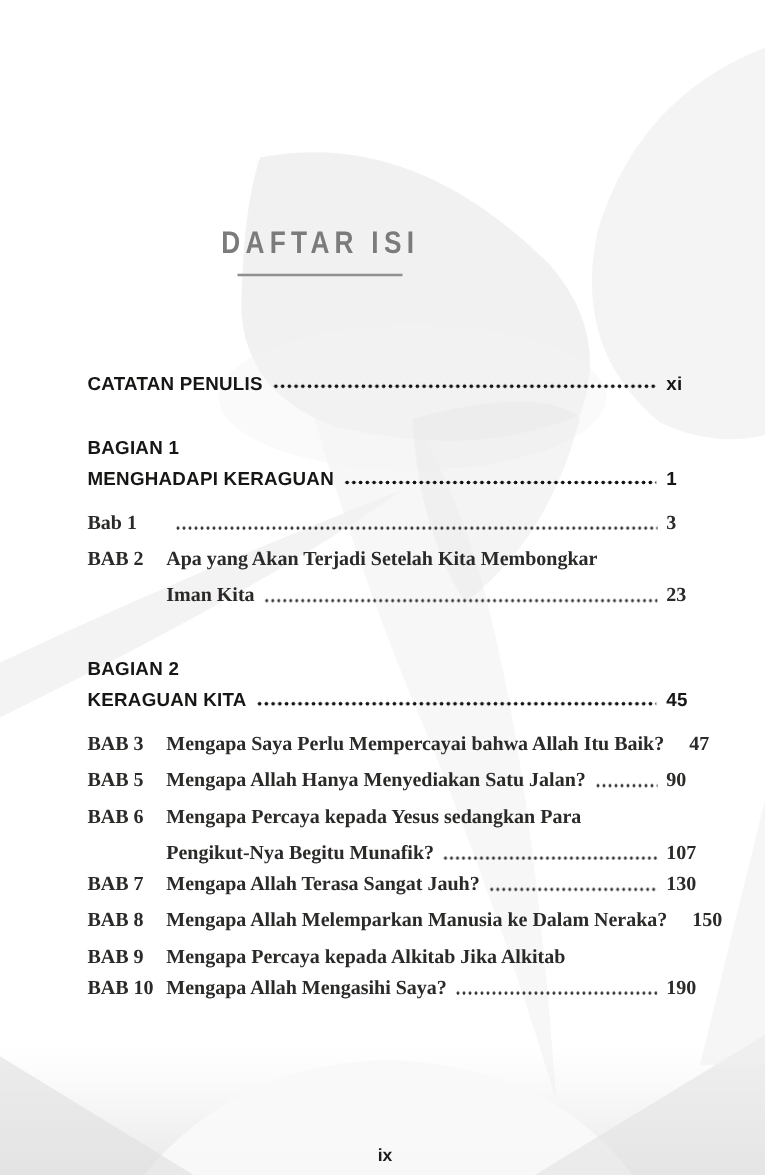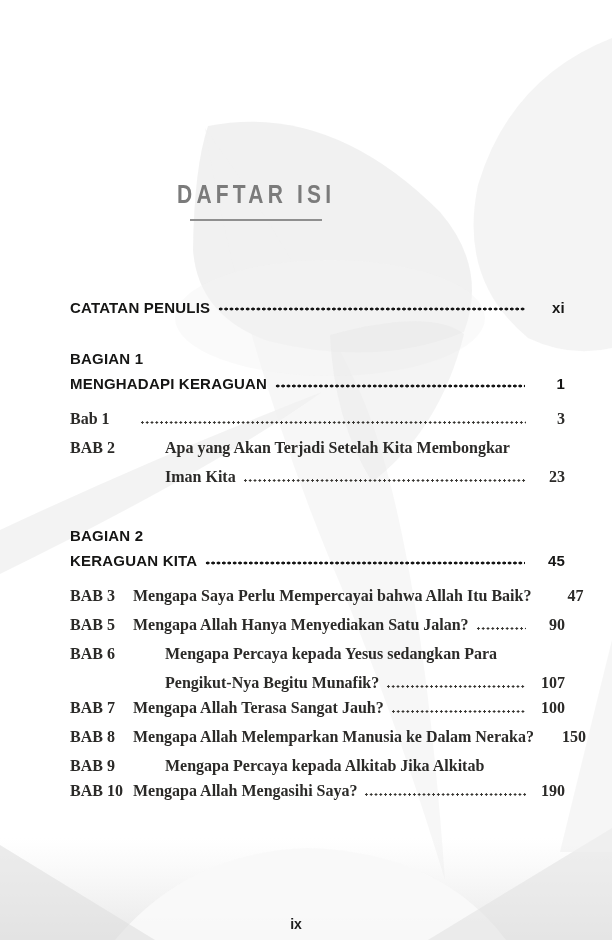--- a/index.html
+++ b/index.html
@@ -33,44 +33,44 @@
   .fm-row { margin-top:5px; }
   .fm-row .sans { line-height:22px; }
 
   .toc-section .part-label { line-height:25px; }
   .toc-section .part-title-row .sans { line-height:25px; }
   .sec-1 { margin-top:27px; }
   .sec-2 { margin-top:36px; }
   .chapters { margin-top:8px; }
 
   .chapter { display:flex; align-items:flex-start; }
-  .chapter.two-line { margin-bottom:-4px;gap:32px; }
+  .chapter.two-line { margin-bottom:-4px; }
   .ch-label { width:63px; flex:0 0 63px; }
   .ch-body { flex:1; min-width:0; }
 
-  .pageno { min-width:32px; text-align:right; flex:0 0 auto; }
+  .pageno { min-width:32px; text-align:left; flex:0 0 auto; }
   .pageno.sans { line-height:25px; }
   .fm-row .pageno { line-height:22px; }
 
   .dots { flex:1 1 auto; align-self:flex-end; }
   .serif-dots {
     height:3px; margin:0 7px 9px 7px;
     background-image:radial-gradient(circle, #35332f 1.1px, transparent 1.35px);
     background-size:4.8px 3px; background-position:left center; background-repeat:repeat-x;
   }
   .sans-dots {
     height:4px; margin:0 8px 8px 8px;
     background-image:radial-gradient(circle, #141414 1.45px, transparent 1.65px);
     background-size:5.4px 4px; background-position:left center; background-repeat:repeat-x;
   }
   .dots.hidden { visibility:hidden; flex:0 0 6px; }
 
   
   .folio {
-    position:absolute; top:916px; left:0; width:592px; text-align:center;
+    position:absolute; top:916px; left:12px; width:592px; text-align:center;
     font-family:"Liberation Sans", sans-serif; font-weight:700; font-size:14px; color:#1c1c1c;
   }
 </style>
 </head>
 <body>
 
 <div class="page">
 
   <svg class="bg" viewBox="0 0 612 940" aria-hidden="true">
     <path d="M208,126 Q330,102 440,212 Q488,268 464,332 Q378,368 268,341 Q198,316 193,250 Q194,168 208,126 Z" fill="#ececec" opacity="0.75"></path>
@@ -182,21 +182,21 @@
               </div>
             </div>
   </div>
 
   <div class="chapter">
     <span class="serif ch-label">BAB 7</span>
     <div class="ch-body">
               <div class="row">
                 <span class="serif">Mengapa Allah Terasa Sangat Jauh?</span>
                 <span class="dots serif-dots"></span>
-                <span class="serif pageno">100</span>
+                <span class="serif pageno">130</span>
               </div>
             </div>
   </div>
 
   <div class="chapter">
     <span class="serif ch-label">BAB 8</span>
     <div class="ch-body">
               <div class="row">
                 <span class="serif">Mengapa Allah Melemparkan Manusia ke Dalam Neraka?</span>
                 <span class="dots serif-dots hidden"></span>

